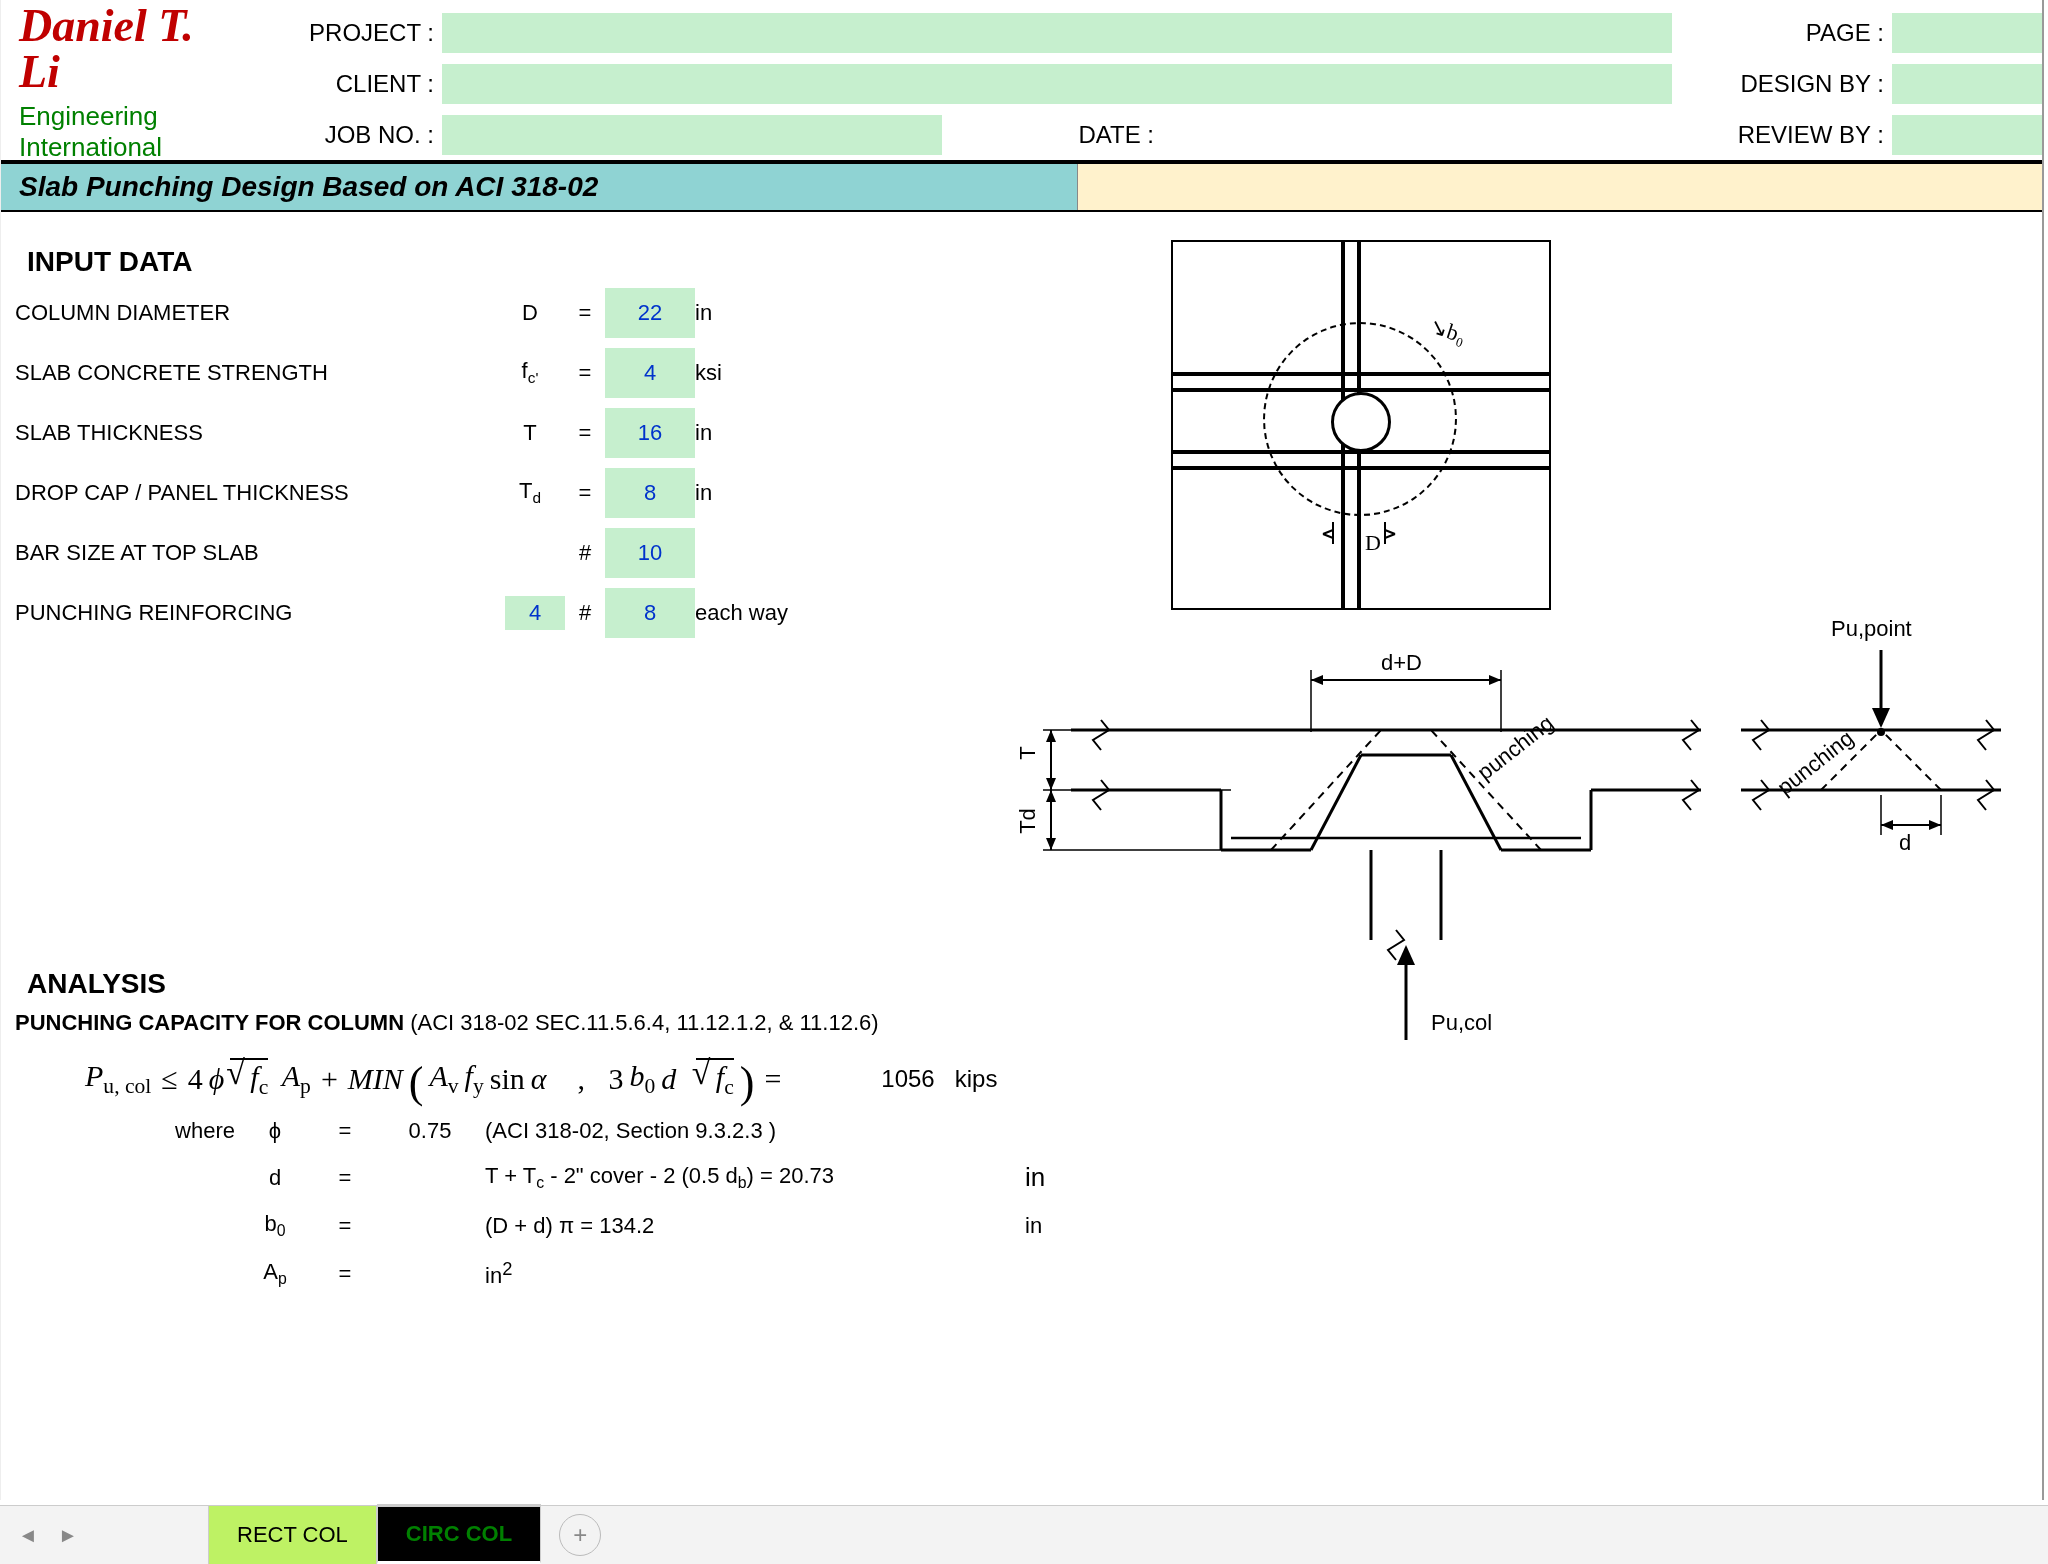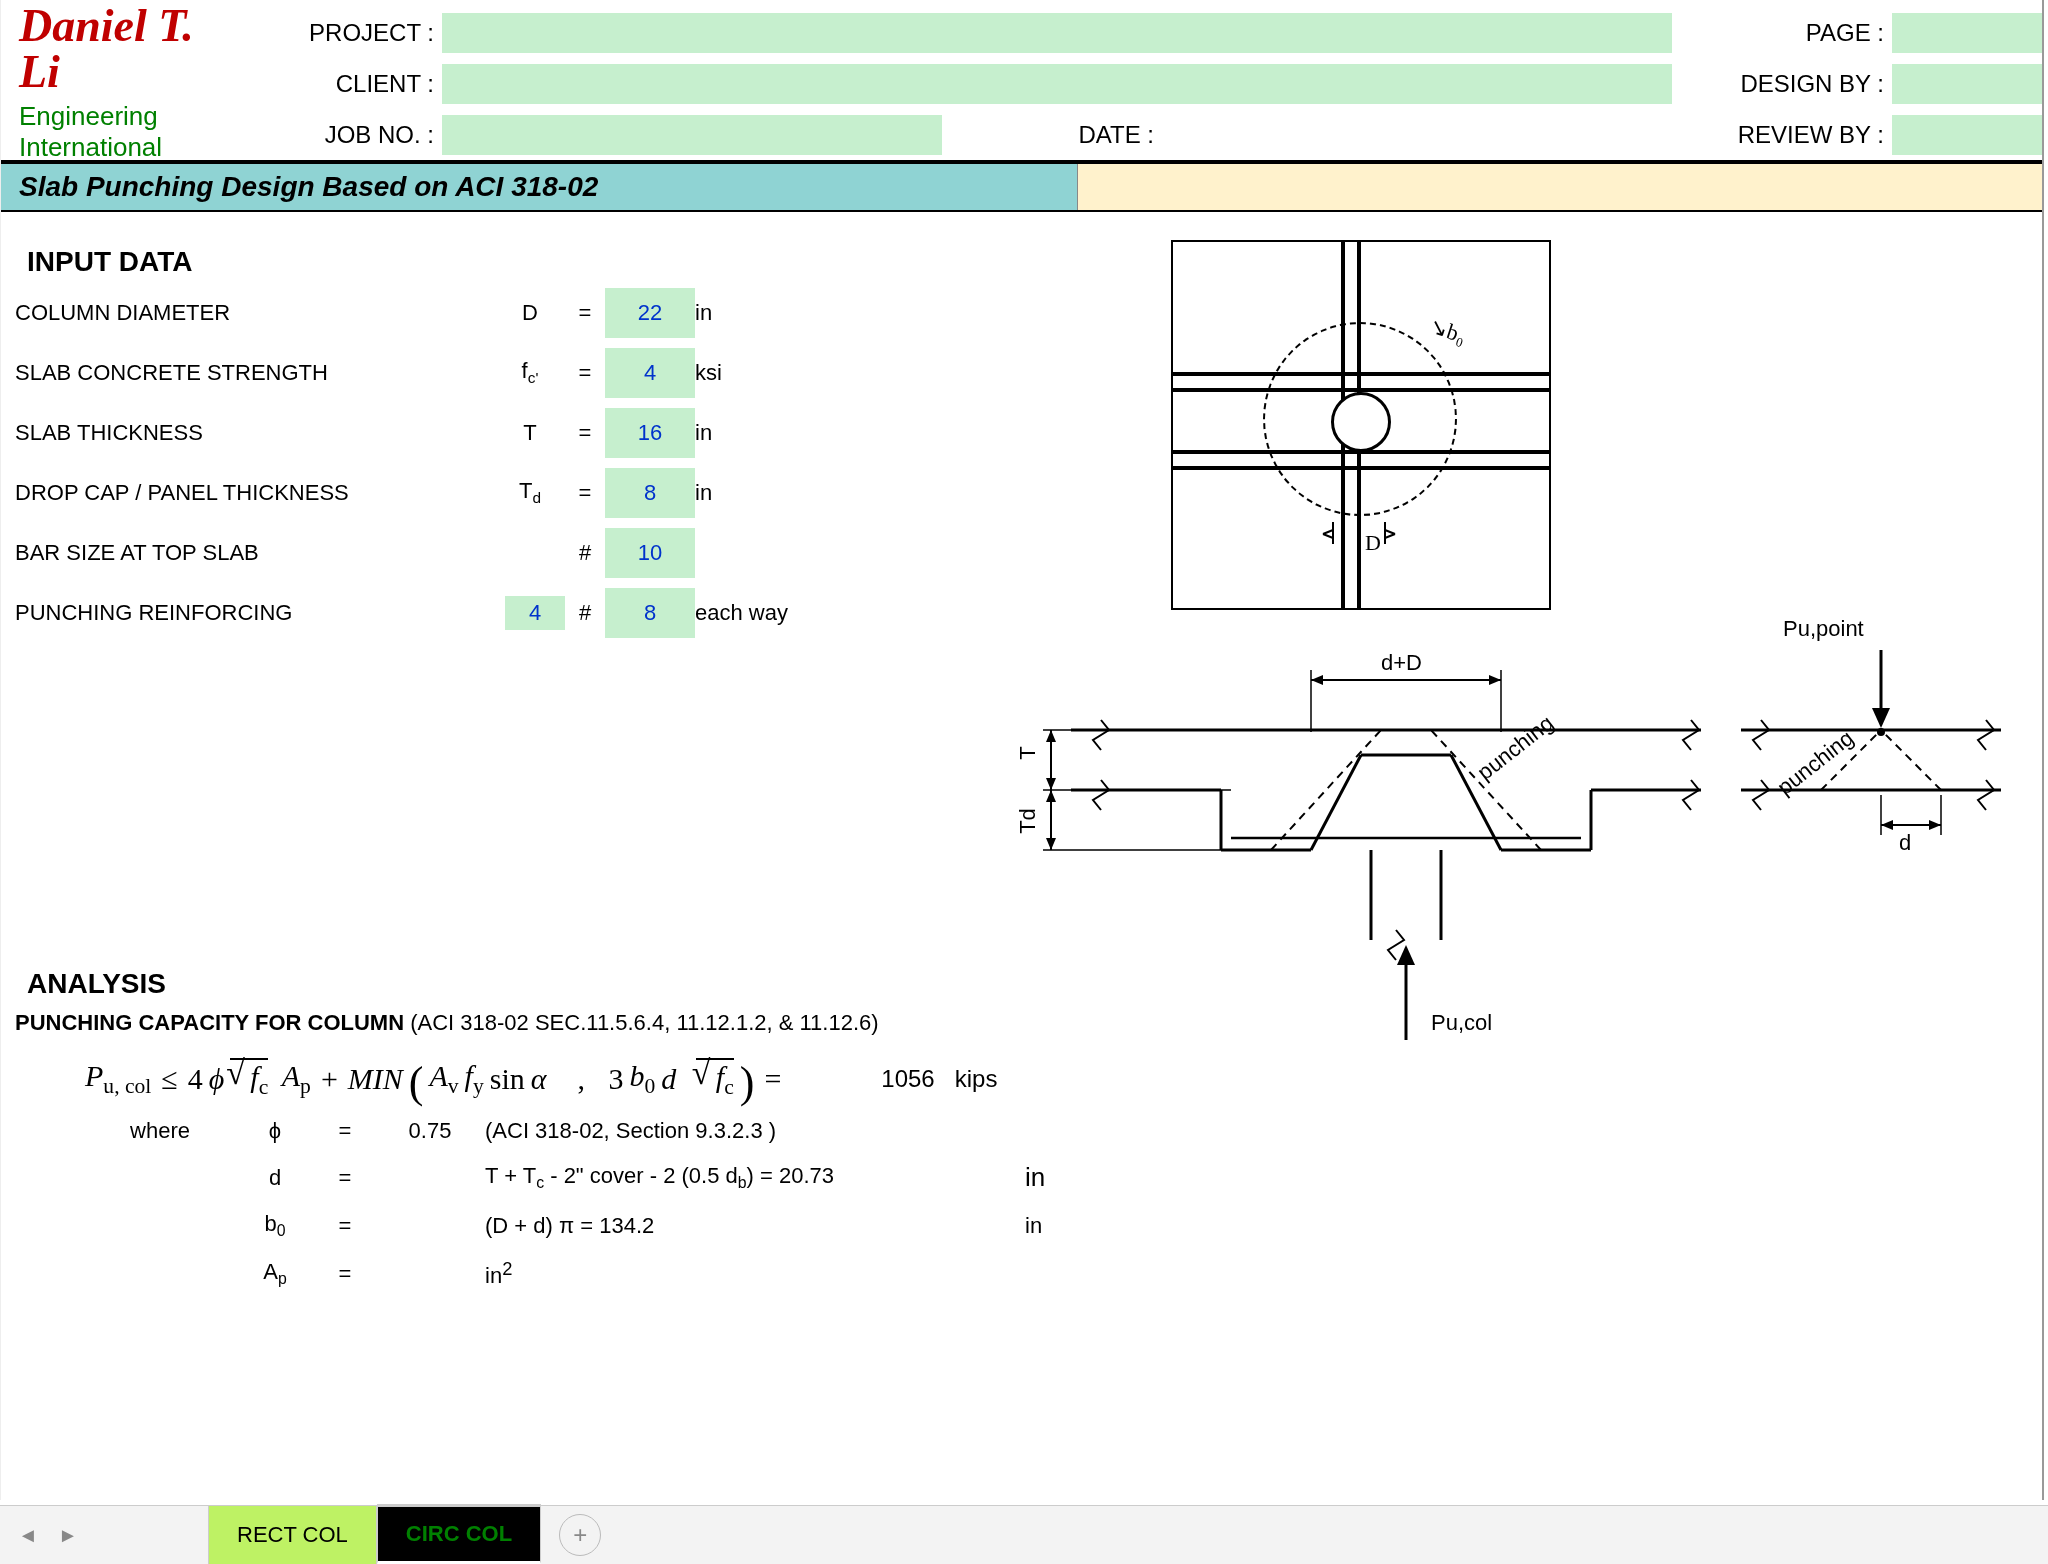--- a/index.html
+++ b/index.html
@@ -107,21 +107,21 @@
   .sqrt::before { content:"√"; position:absolute; left:-4px; top:-6px; font-style: normal; font-size: 34px; }
   .paren-big { font-size: 44px; font-style: normal; line-height: 0.8; position:relative; top:4px;}
   .result { font-style: normal; font-family: Arial; font-size: 24px; margin-left: 90px; }
 
   .where-grid {
     display:grid;
     grid-template-columns: 150px 80px 60px 110px 540px 80px;
     row-gap: 18px; align-items: center; font-size: 22px;
     margin-left: 70px;
   }
-  .where-grid .wl { text-align:center; }
+  .where-grid .wl { text-align:right; }
   .where-grid .c { text-align:center; }
   .where-grid .sym-a { font-family: Arial; }
   sub { font-size: 0.72em; }
 
   
   .diagram-top {
     position: absolute; left: 1170px; top: 240px;
     width: 380px; height: 370px;
     border: 2.5px solid #000; box-sizing: border-box;
   }
@@ -406,21 +406,21 @@
       <line x1="940" y1="155" x2="940" y2="195" stroke="#000" stroke-width="1.5"></line>
       <polygon points="880,185 892,180 892,190" fill="#000"></polygon>
       <polygon points="940,185 928,180 928,190" fill="#000"></polygon>
     </svg>
     <div class="dim-text" style="left:380px; top:10px;">d+D</div>
     <div class="dim-text" style="left:20px; top:100px; transform: rotate(-90deg);">T</div>
     <div class="dim-text" style="left:14px; top:168px; transform: rotate(-90deg);">Td</div>
     <div class="dim-text" style="left:470px; top:95px; transform: rotate(-38deg);">punching</div>
     <div class="dim-text" style="left:770px; top:110px; transform: rotate(-38deg);">punching</div>
     <div class="dim-text" style="left:430px; top:370px;">Pu,col</div>
-    <div class="dim-text" style="left:782px; top:-24px;">Pu,point</div>
+    <div class="dim-text" style="left:830px; top:-24px;">Pu,point</div>
     <div class="dim-text" style="left:898px; top:190px;">d</div>
   </div>
 
 </div>
 
 <div class="tab-bar">
   <div class="nav-btn">◄</div>
   <div class="nav-btn">►</div>
 
   <div style="width:120px;"></div>

